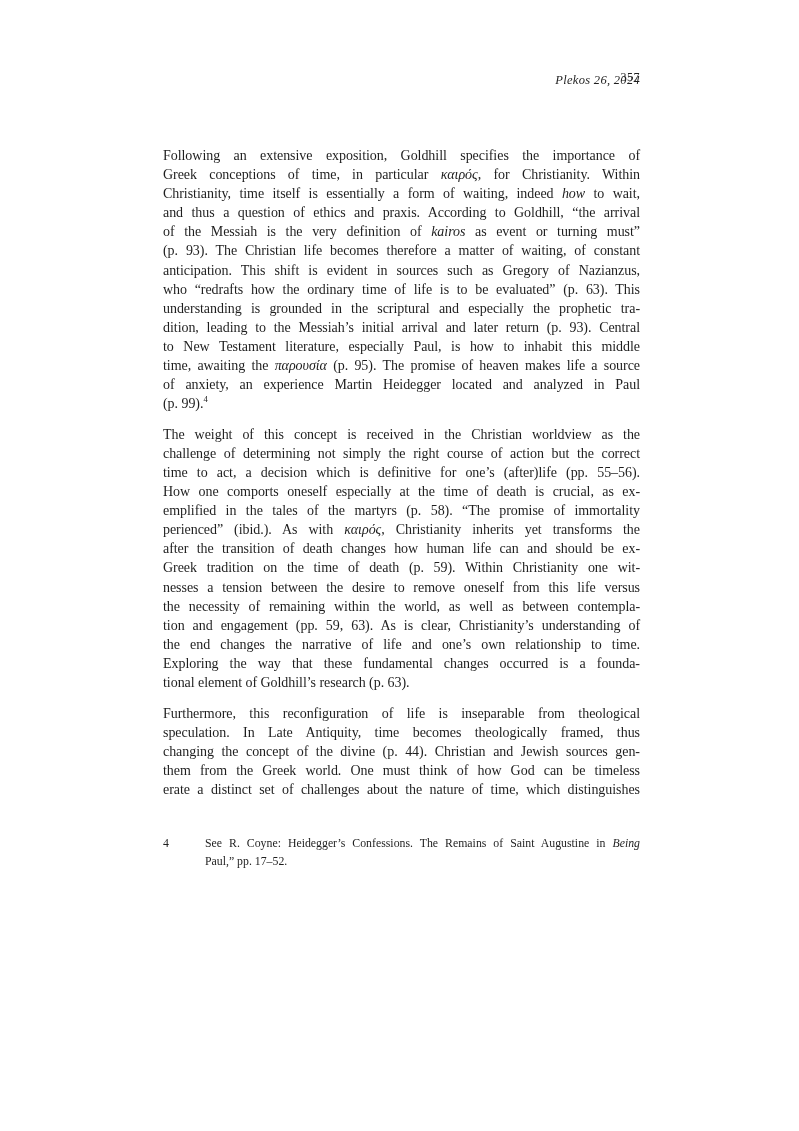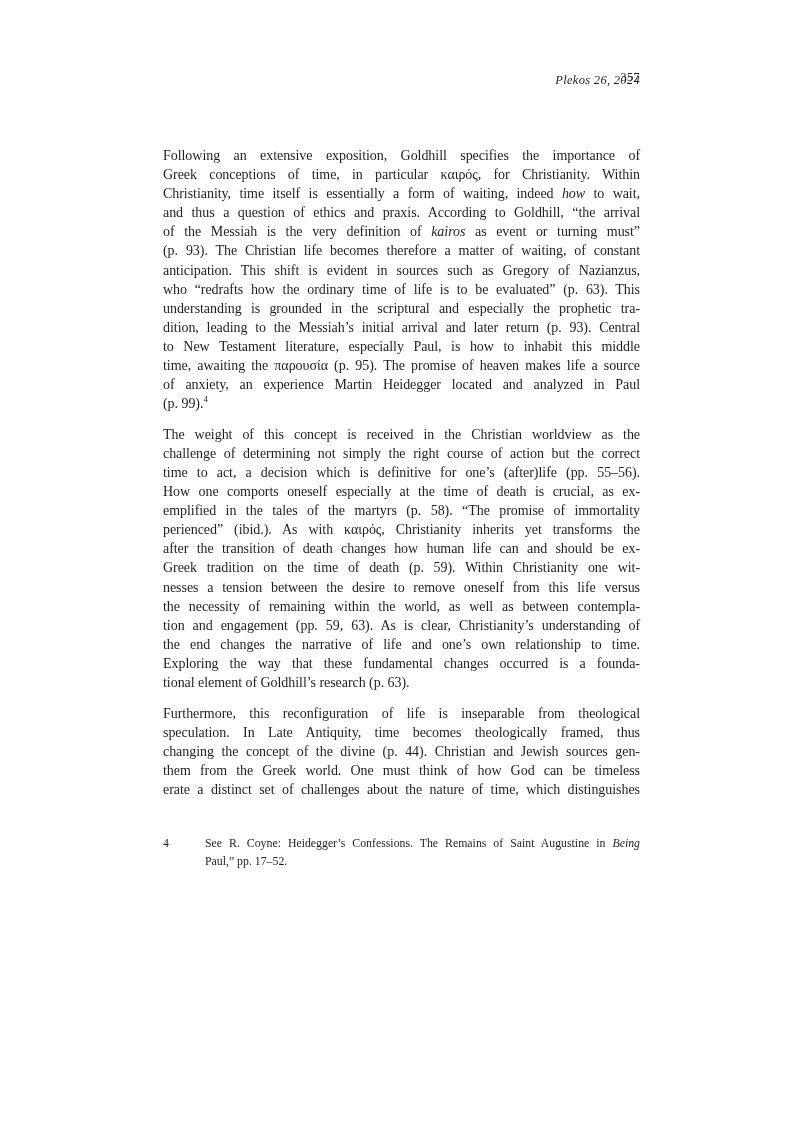--- a/index.html
+++ b/index.html
@@ -54,20 +54,21 @@
   }
   .line {
     text-align: justify;
     text-align-last: justify;
   }
   .line.last {
     text-align-last: left;
   }
   .it { font-style: italic; }
   .greek {
+    font-style: italic;
     font-family: "Liberation Serif", "DejaVu Serif", serif;
   }
   .sup {
     font-size: 0.62em;
     vertical-align: super;
     line-height: 0;
   }
   
   .footnote {
     position: absolute;

